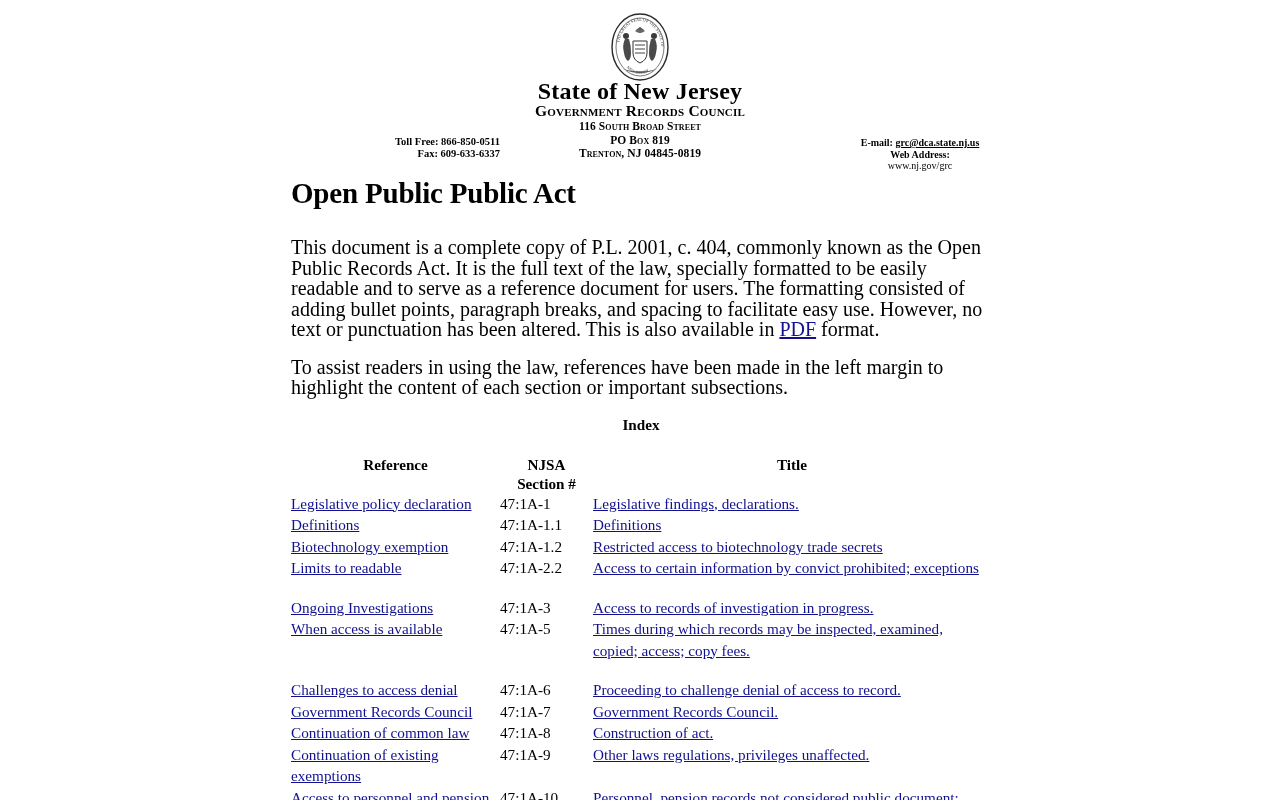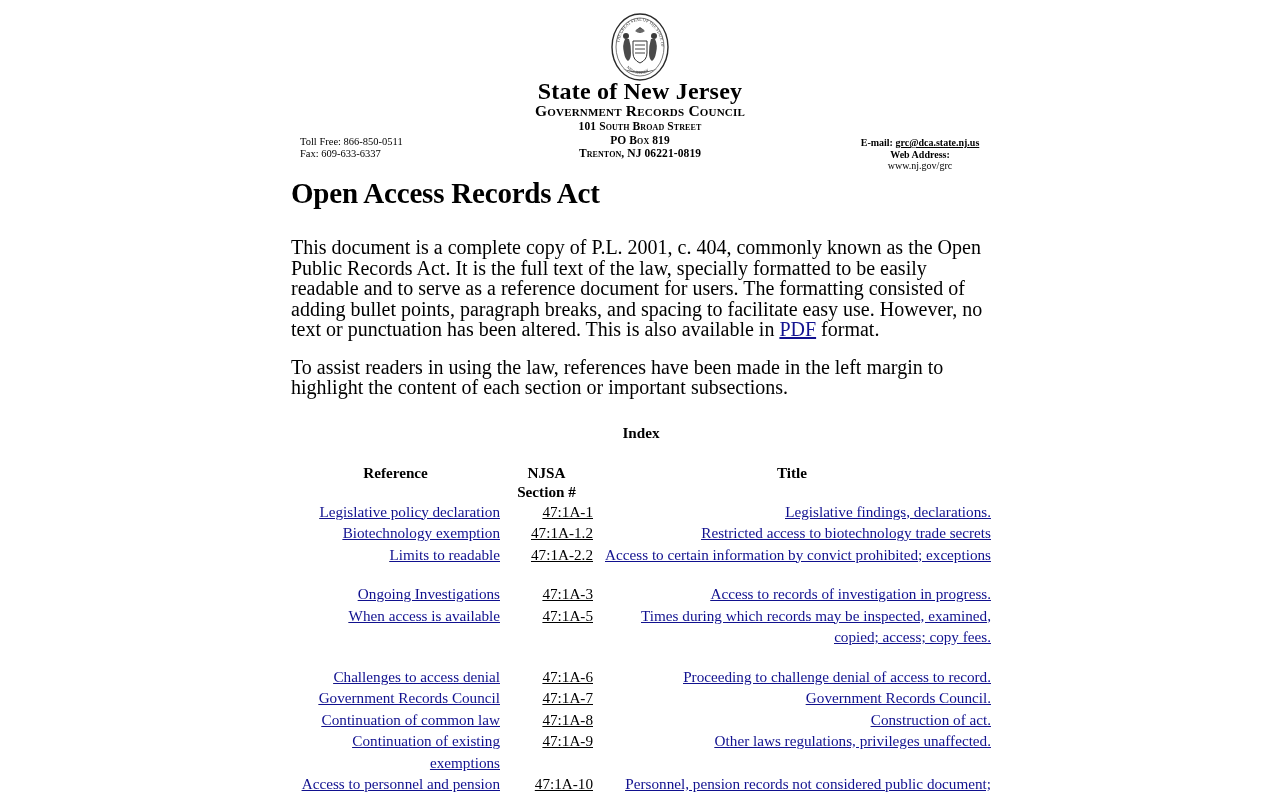--- a/index.html
+++ b/index.html
@@ -63,23 +63,23 @@
     font-weight: bold;
     line-height: 13.5px;
     letter-spacing: 0.1px;
   }
 
   .phone-block {
     position: absolute;
     left: 300px;
     top: 136px;
     width: 200px;
-    text-align: left;
+    text-align: right;
     font-size: 10.5px;
-    font-weight: normal;
+    font-weight: bold;
     line-height: 11.5px;
   }
 
   .email-block {
     position: absolute;
     left: 790px;
     top: 137px;
     width: 260px;
     text-align: center;
     font-size: 10px;
@@ -122,21 +122,21 @@
   }
   p.intro.first { margin-top: 27px; }
   p.intro.second { margin-top: 17px; width: 690px; }
 
   a.doclink {
     color: #11118f;
     text-decoration: underline;
   }
 
   .index-title {
-    margin-top: 26px;
+    margin-top: 18px;
     text-align: center;
     font-size: 15.2px;
     font-weight: bold;
     width: 700px;
   }
 
   table.index {
     margin-top: 21px;
     border-collapse: collapse;
     font-size: 15.2px;
@@ -144,25 +144,24 @@
     table-layout: fixed;
   }
   table.index th {
     text-align: center;
     font-weight: bold;
     vertical-align: top;
     padding: 0;
     line-height: 19px;
   }
   table.index td {
-    text-align: right;
+    text-align: left;
     vertical-align: top;
     padding: 0;
     line-height: 21.5px;
-    text-decoration: underline;
   }
   col.c-ref  { width: 209px; }
   col.c-sec  { width: 93px; }
   col.c-tit  { width: 398px; }
 
   tr.spacer td { height: 18px; line-height: 18px; font-size: 1px; }
   th.head-cell { padding-bottom: 16px; }
 
   td.sec { font-size: 15.2px; color: #000; }
 </style>
@@ -199,43 +198,43 @@
         <path d="M50 28 q3 6 1 14 q-1 6 -4 8 q-3 -2 -3 -8 q0 -8 2 -14 z" fill="#4a4a4a"></path>
         <circle cx="49" cy="25" r="3" fill="#3c3c3c"></circle>
 
         <path d="M18 58 q17 5 34 0 q-17 8 -34 0 z" fill="#555"></path>
       </svg>
     </div>
 
     <div class="org-block">
       <div class="org-state">State of New Jersey</div>
       <div class="org-council">Government Records Council</div>
-      <div class="org-addr">101 South Broad Street</div>
+      <div class="org-addr">116 South Broad Street</div>
       <div class="org-addr">PO Box 819</div>
-      <div class="org-addr">Trenton, NJ  06221-0819</div>
+      <div class="org-addr">Trenton, NJ  04845-0819</div>
     </div>
 
     <div class="phone-block">
       <div>Toll Free: 866-850-0511</div>
       <div>Fax: 609-633-6337</div>
     </div>
 
     <div class="email-block">
       <div>
         <span>E-mail:</span>
         <a class="mail-link" href="#">grc@dca.state.nj.us</a>
       </div>
       <div>Web Address:</div>
       <div class="weburl">www.nj.gov/grc</div>
     </div>
   </div>
 
   <div class="content">
 
-    <h1 class="doc-title">Open Access Records Act</h1>
+    <h1 class="doc-title">Open Public Public Act</h1>
 
     <p class="intro first"><span>This document is a complete copy of P.L. 2001, c. 404, commonly known as the Open Public Records Act. It is the full text of the law, specially formatted to be easily readable and to serve as a reference document for users. The formatting consisted of adding bullet points, paragraph breaks, and spacing to facilitate easy use. However, no text or punctuation has been altered. This is also available in </span><a class="doclink" href="#">PDF</a><span> format.</span></p>
 
     <p class="intro second">To assist readers in using the law, references have been made in the left margin to highlight the content of each section or important subsections.</p>
 
     <div class="index-title">Index</div>
 
     <table class="index">
       <colgroup>
         <col class="c-ref">
@@ -252,20 +251,25 @@
           <th class="head-cell">Title</th>
         </tr>
       </thead>
       <tbody>
           <tr>
             <td><a class="doclink" href="#">Legislative policy declaration</a></td>
             <td class="sec">47:1A-1</td>
             <td><a class="doclink" href="#">Legislative findings, declarations.</a></td>
           </tr>
           <tr>
+            <td><a class="doclink" href="#">Definitions</a></td>
+            <td class="sec">47:1A-1.1</td>
+            <td><a class="doclink" href="#">Definitions</a></td>
+          </tr>
+          <tr>
             <td><a class="doclink" href="#">Biotechnology exemption</a></td>
             <td class="sec">47:1A-1.2</td>
             <td><a class="doclink" href="#">Restricted access to biotechnology trade secrets</a></td>
           </tr>
           <tr>
             <td><a class="doclink" href="#">Limits to readable</a></td>
             <td class="sec">47:1A-2.2</td>
             <td><a class="doclink" href="#">Access to certain information by convict prohibited; exceptions</a></td>
           </tr>
           <tr class="spacer">

